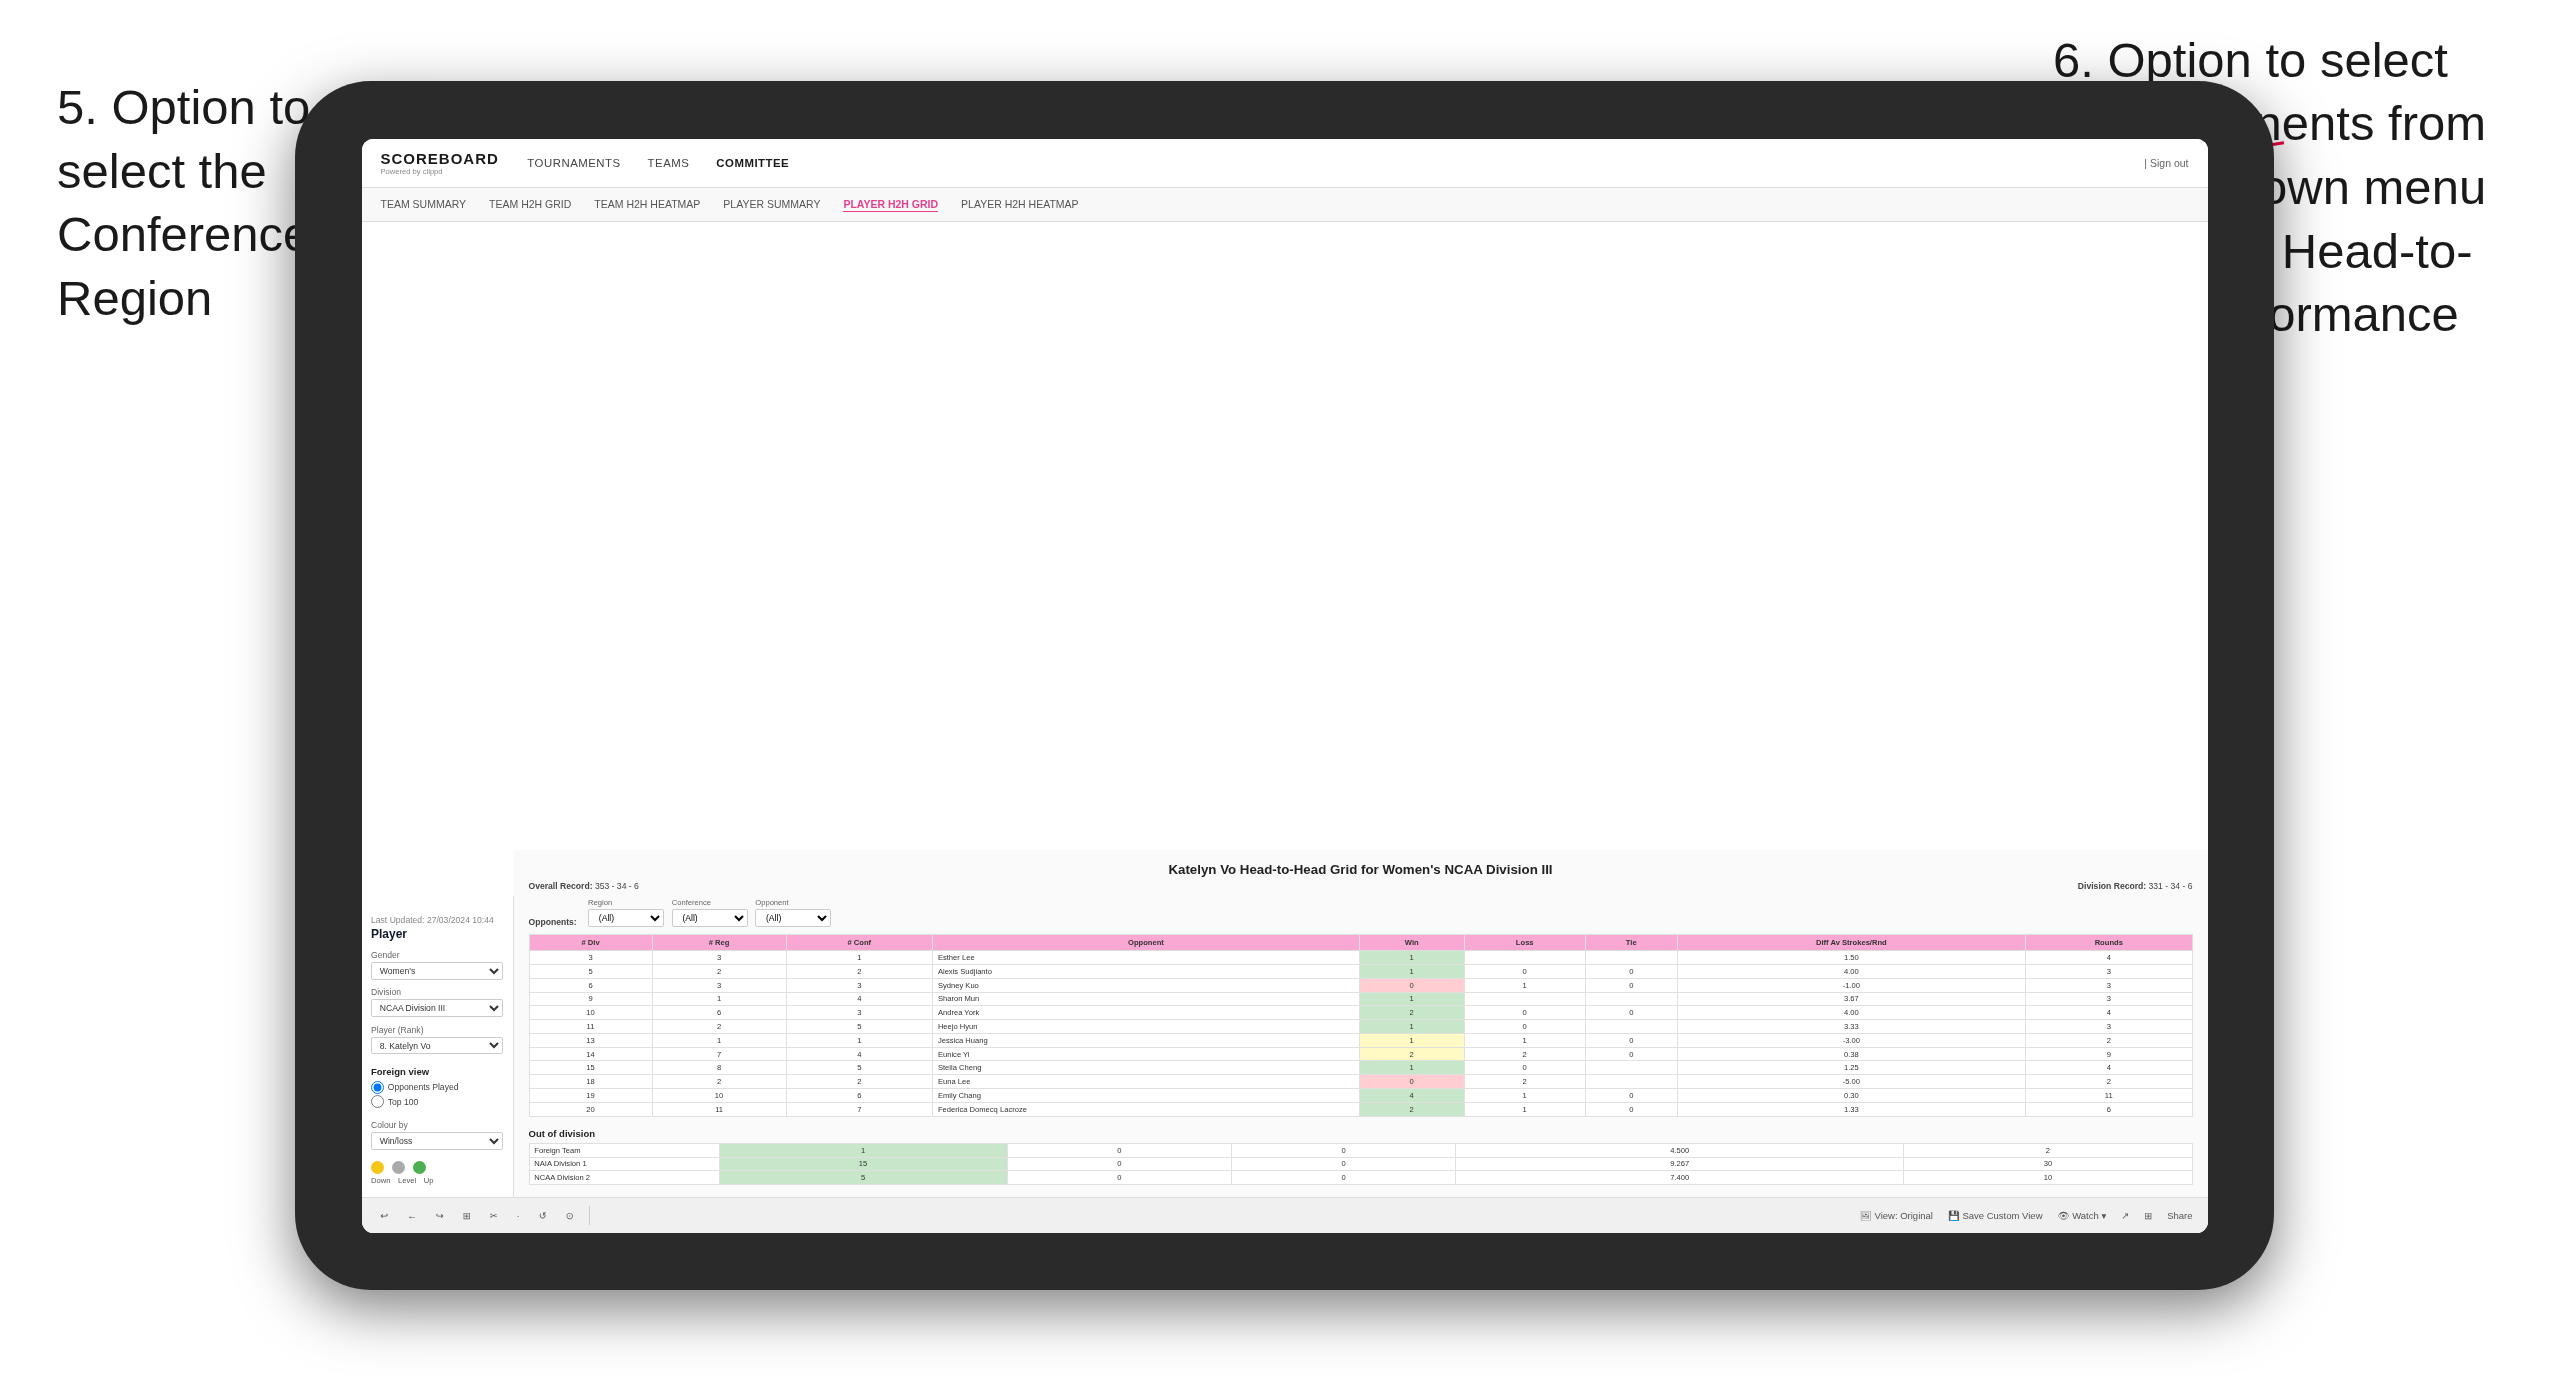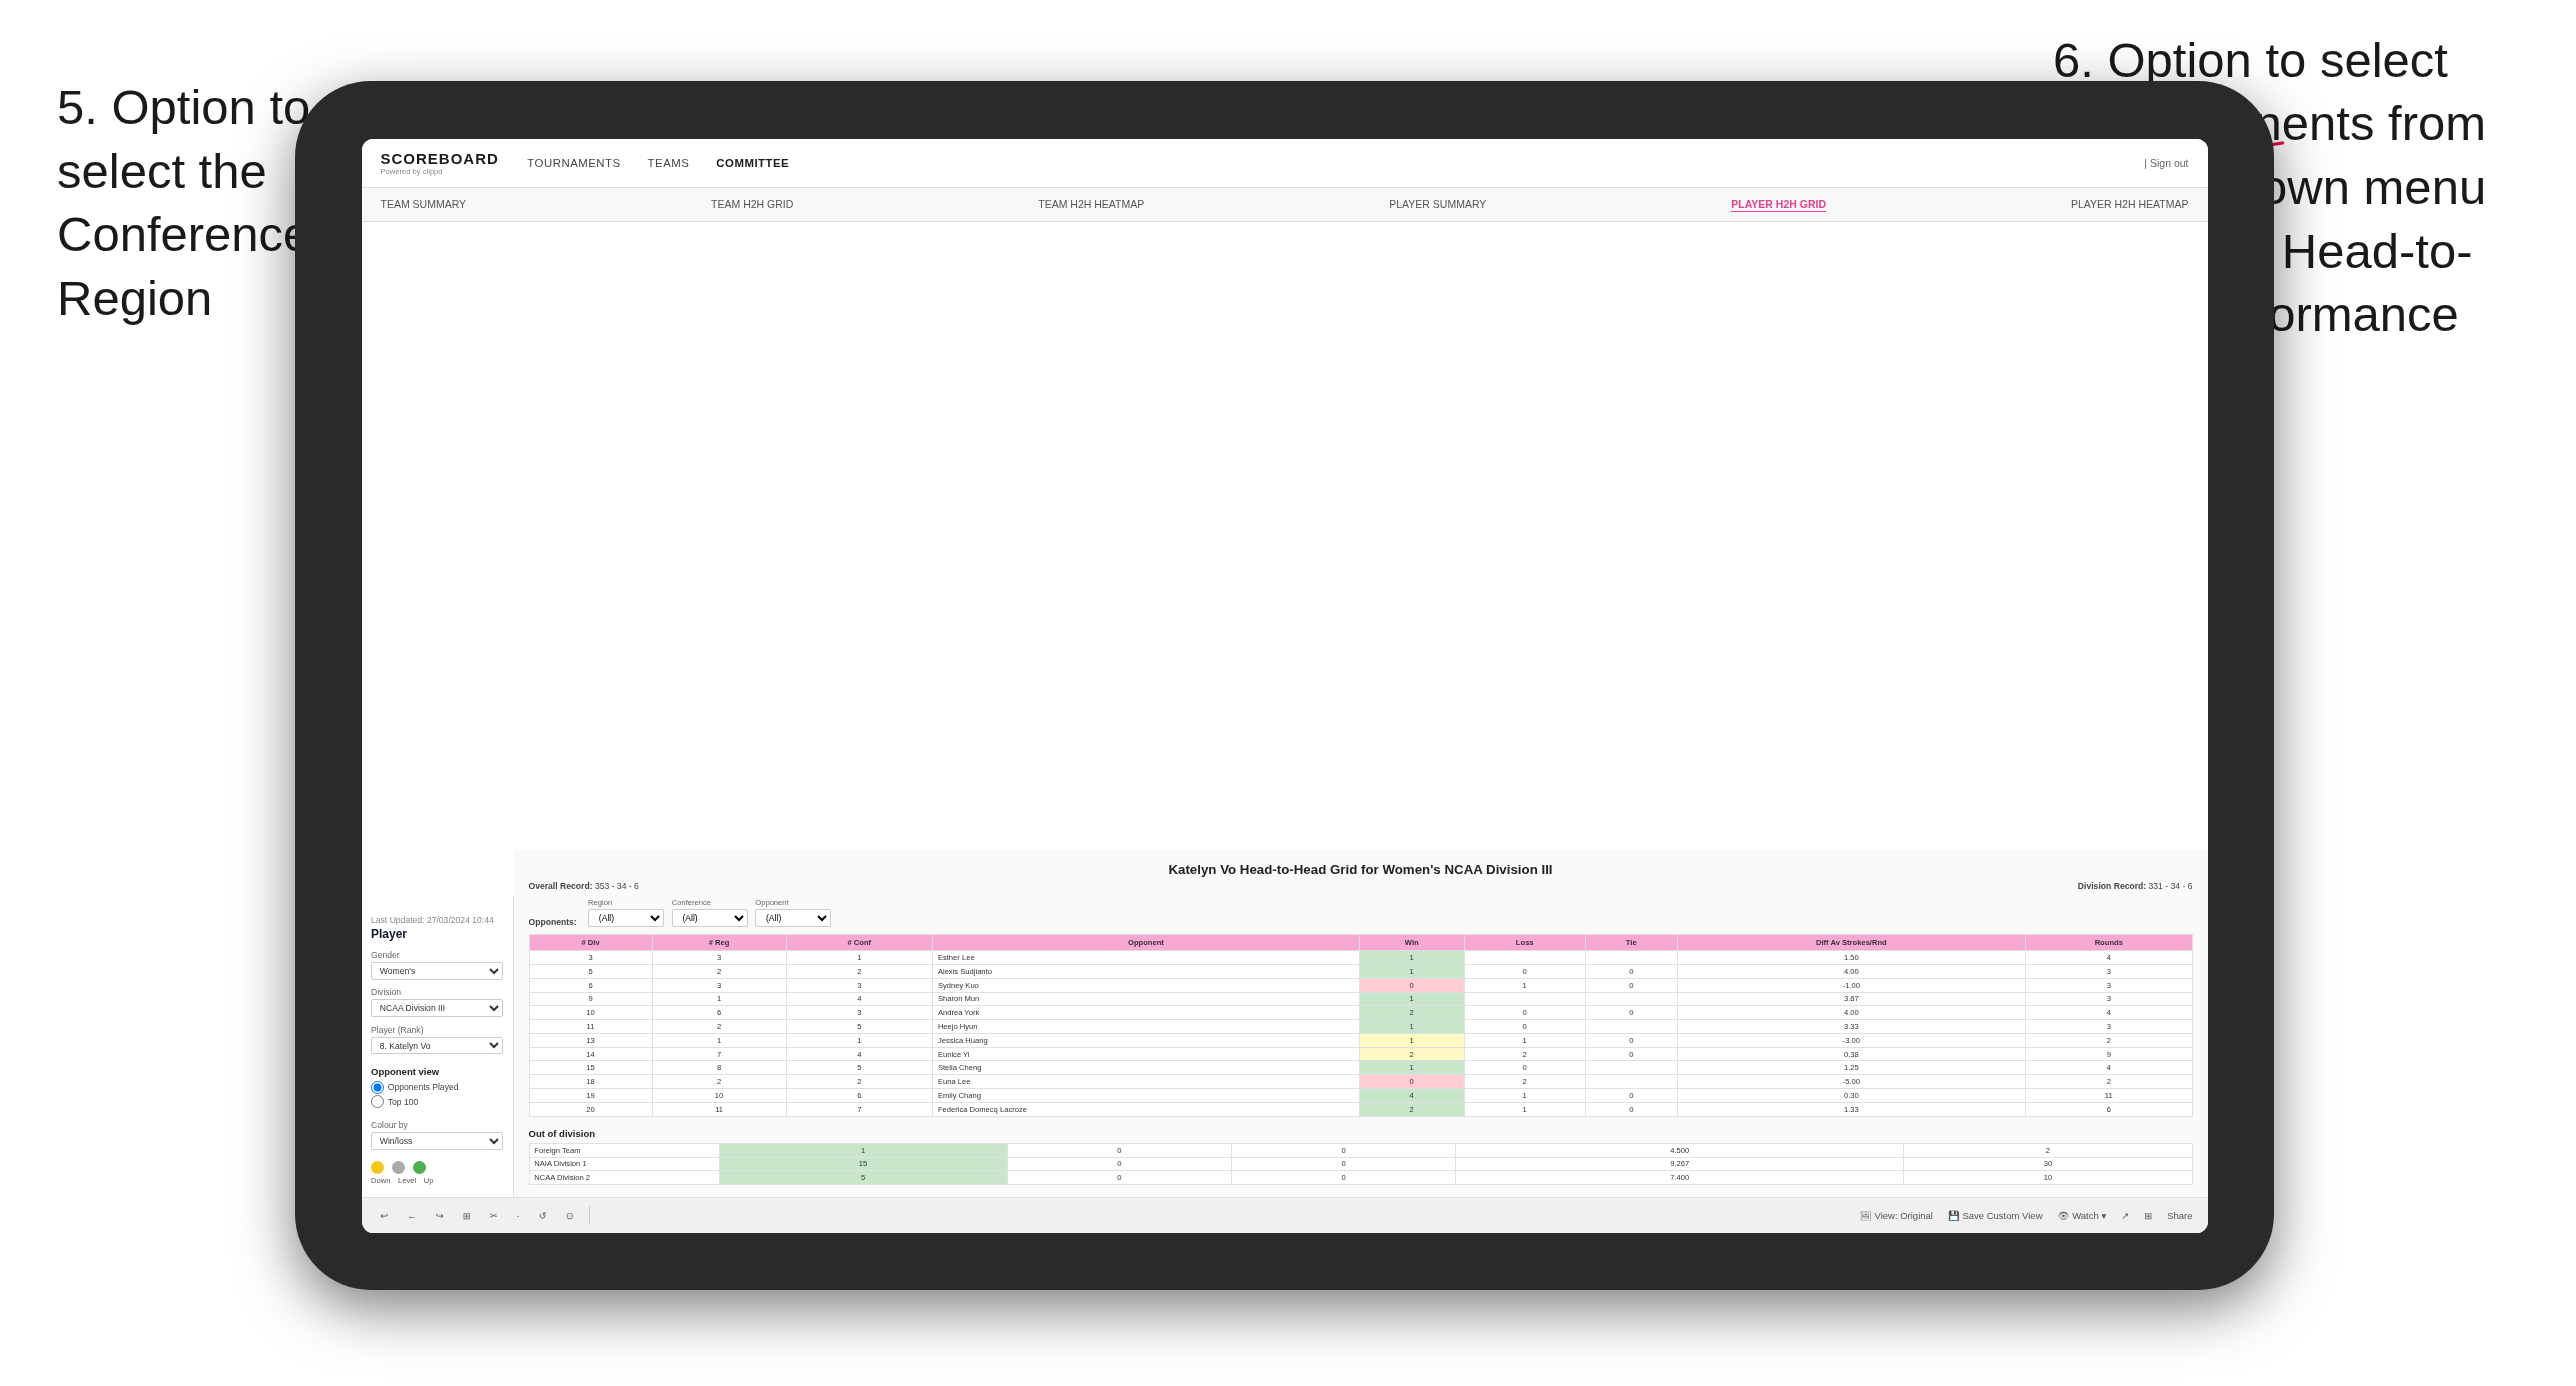--- a/index.html
+++ b/index.html
@@ -110,23 +110,22 @@
     }
 
     
     .sub-nav {
       background: #f8f8f8;
       border-bottom: 1px solid #ddd;
       display: flex;
       padding: 0 19px;
       height: 34px;
       align-items: center;
-      gap: 7px;
+      gap: 23px;
       flex-shrink: 0;
-      justify-content: space-between;
     }
     .sub-nav-item {
       font-size: 10.5px;
       color: #555;
       cursor: pointer;
       padding: 1.9px 0;
       white-space: nowrap;
     }
     .sub-nav-item.active {
       color: #e83e8c;
@@ -414,21 +413,21 @@
         <select class="sidebar-select">
           <option>NCAA Division III</option>
         </select>
 
         <div class="sidebar-field-label">Player (Rank)</div>
         <select class="sidebar-select">
           <option>8. Katelyn Vo</option>
         </select>
 
         <div class="sidebar-section">
-          <div class="sidebar-section-title">Opponent view</div>
+          <div class="sidebar-section-title">Foreign view</div>
           <div class="radio-group">
             <label class="radio-item">
               <input type="radio" name="oppview" checked="" style="">
               <span>Opponents Played</span>
             </label>
             <label class="radio-item">
               <input type="radio" name="oppview" style="">
               <span>Top 100</span>
             </label>
           </div>

